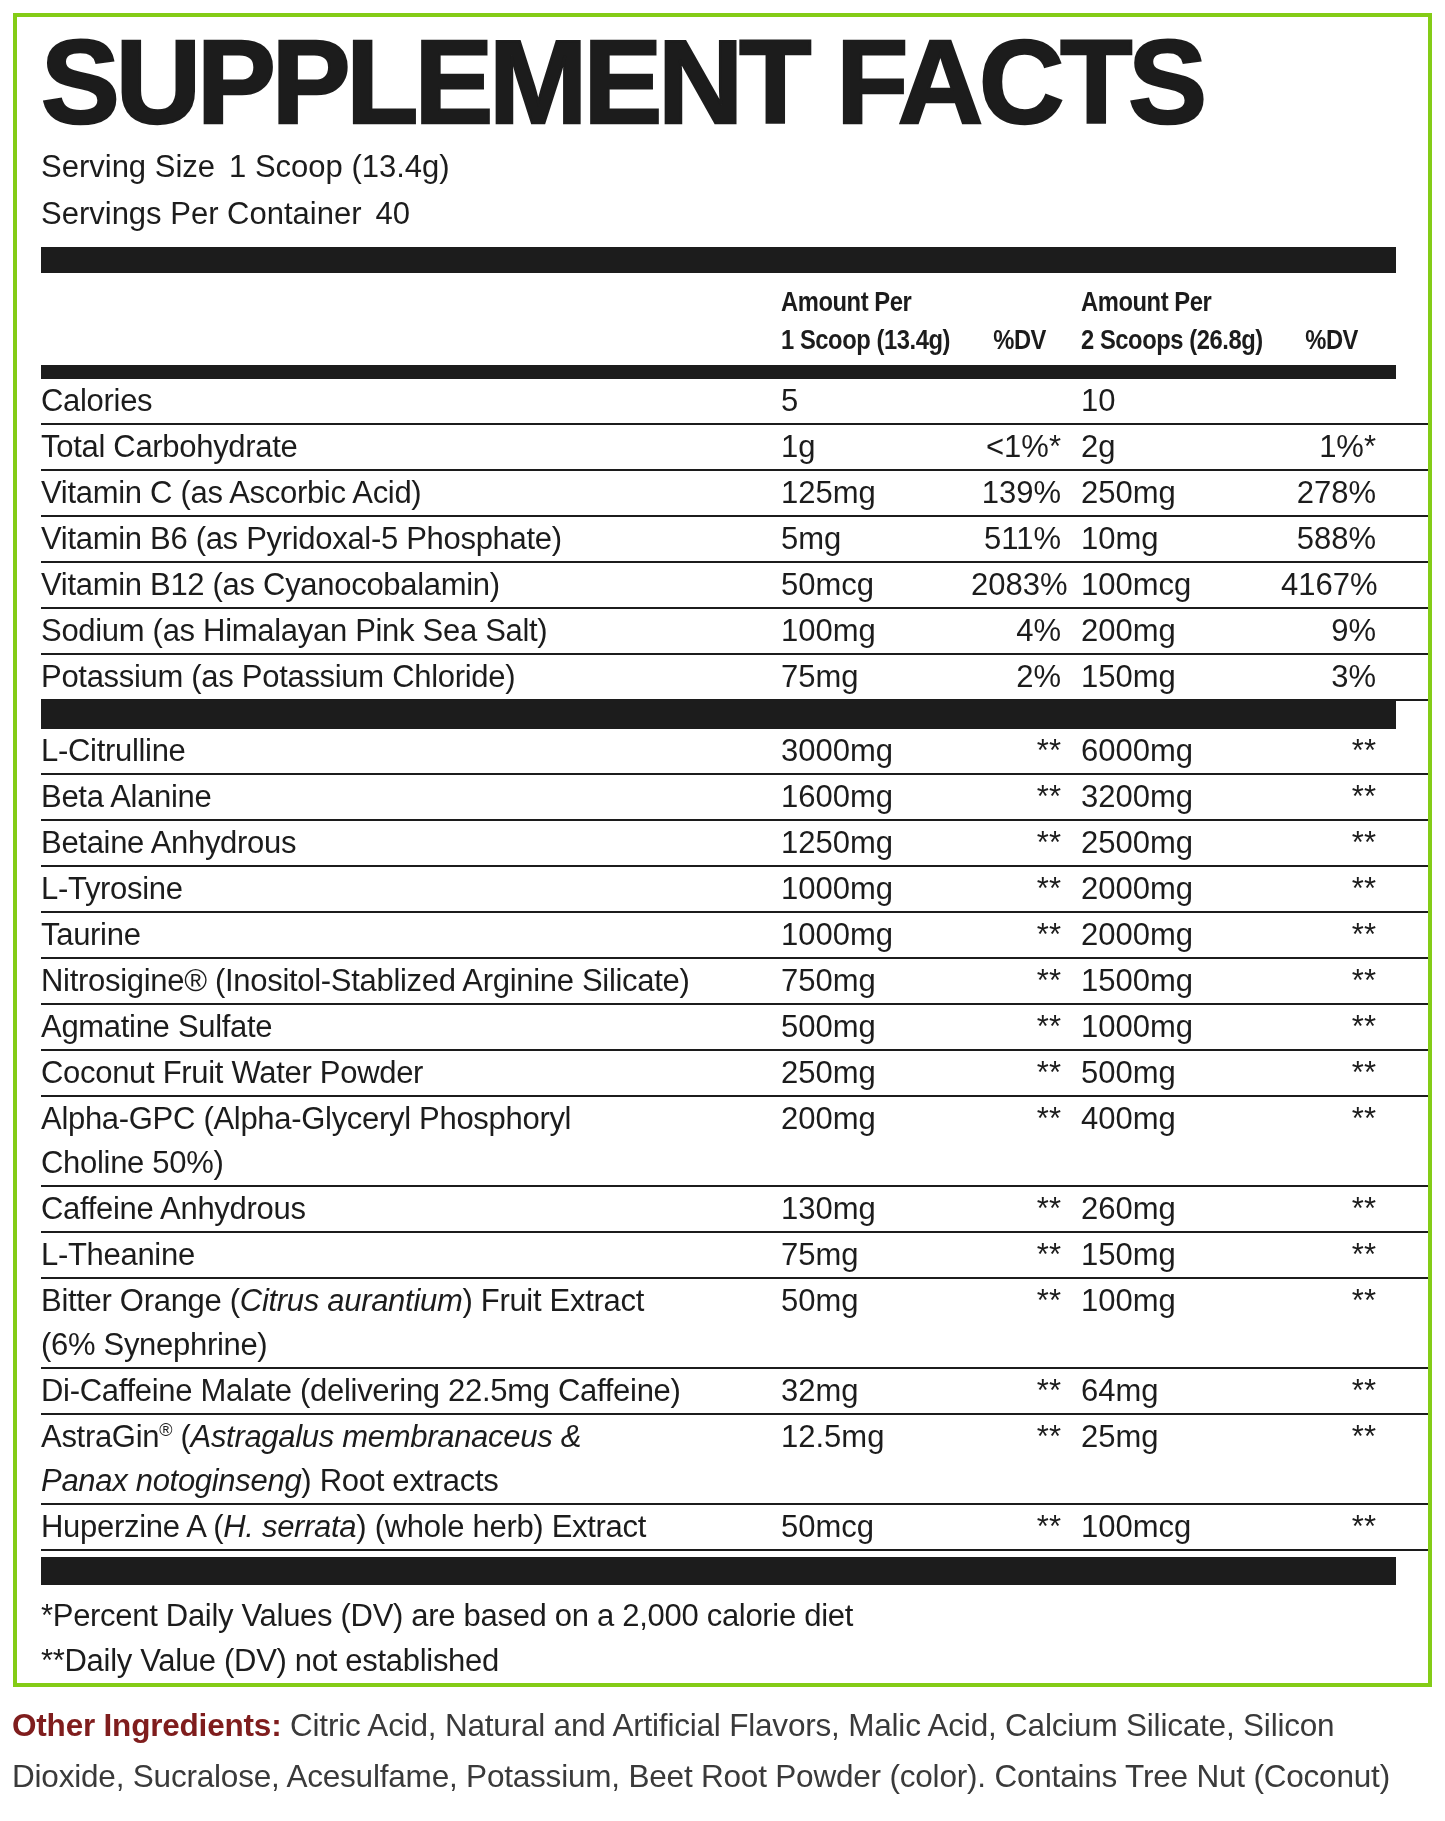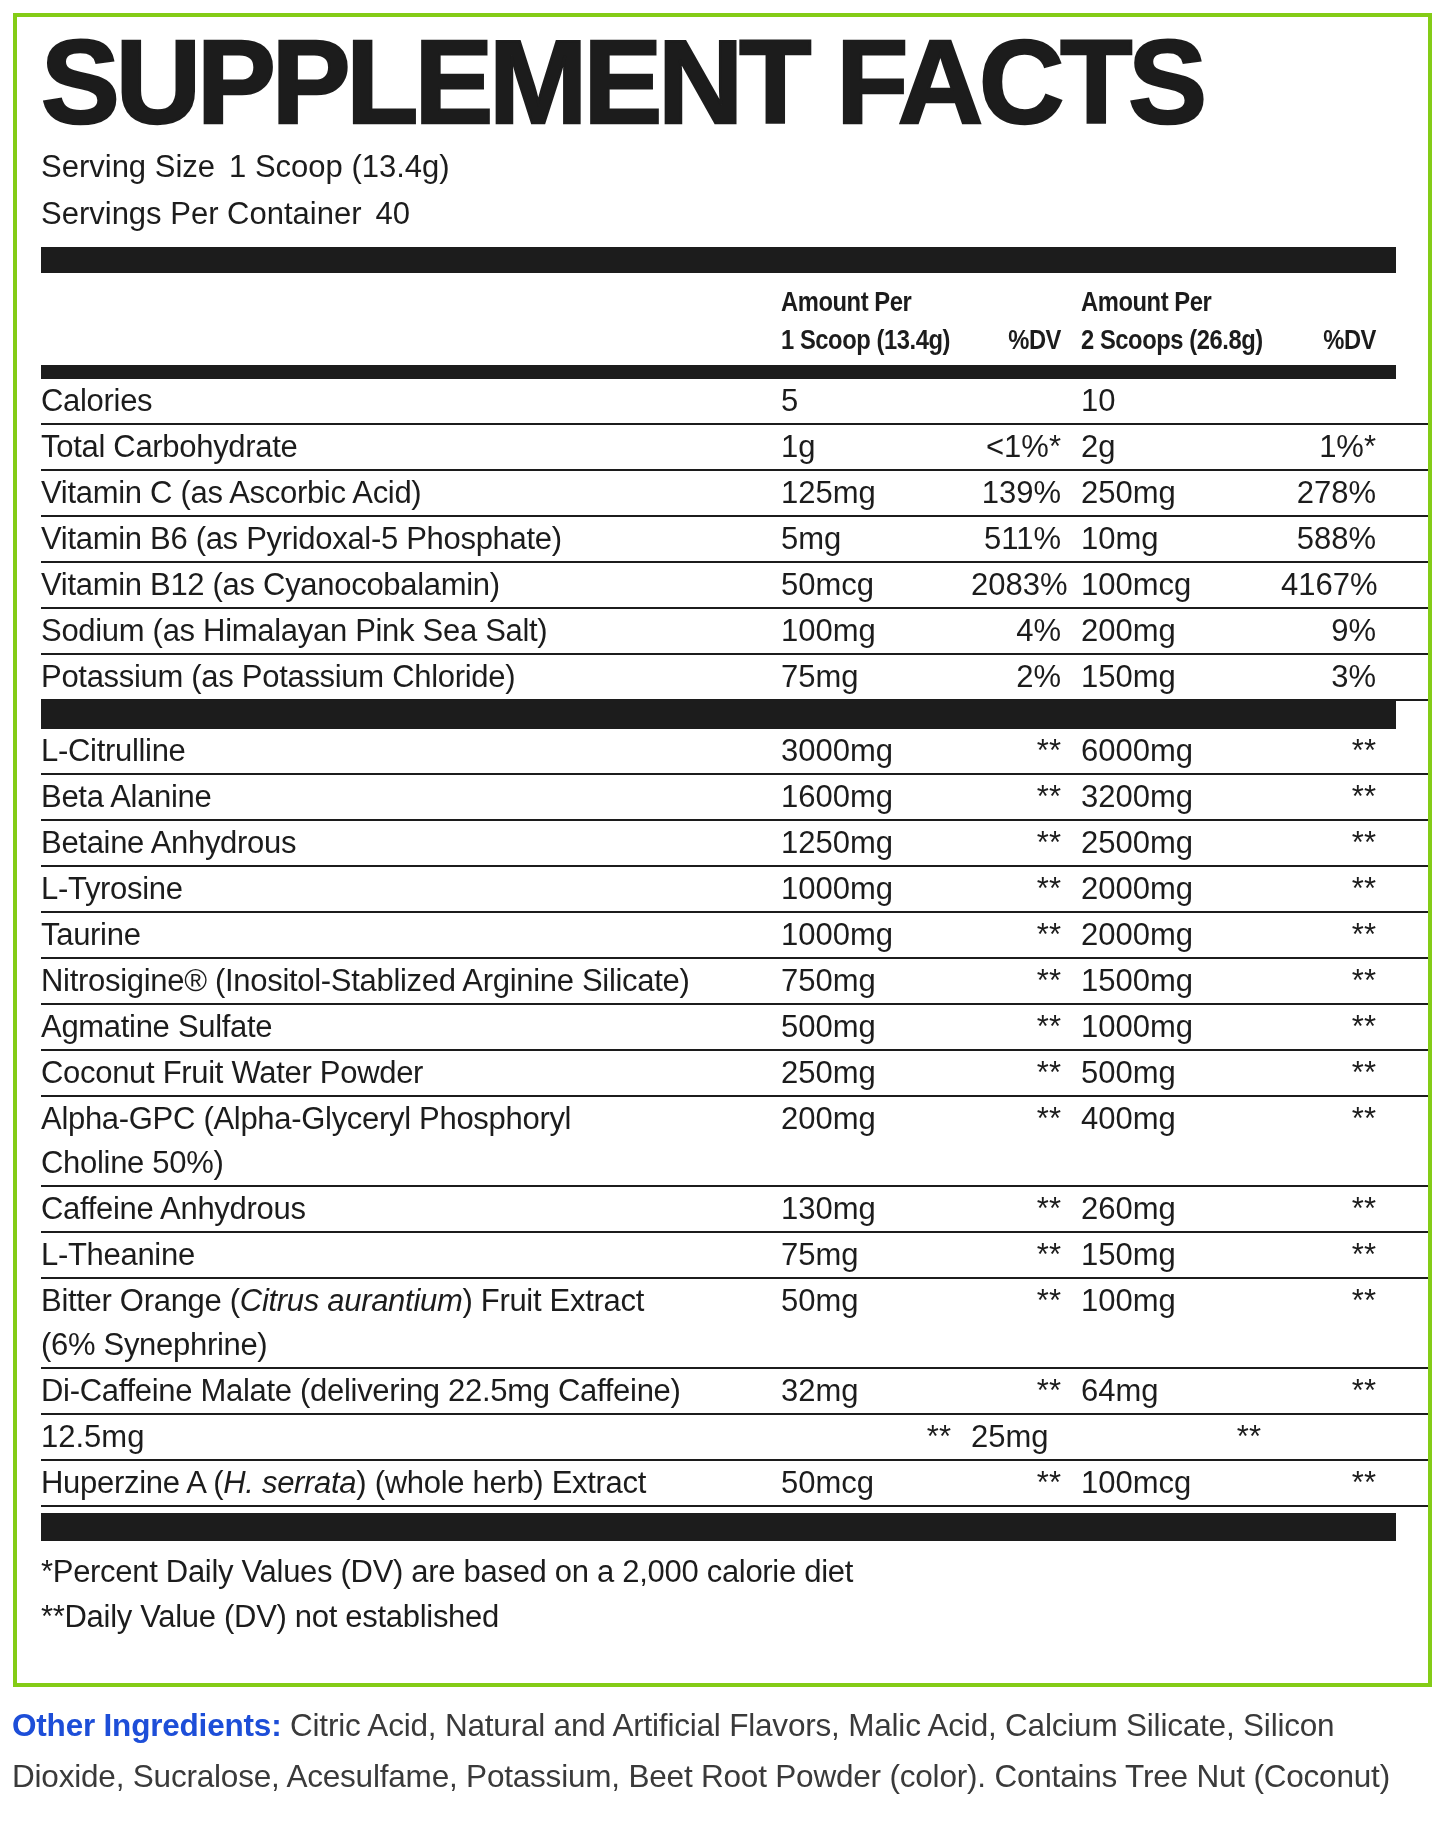--- a/index.html
+++ b/index.html
@@ -26,36 +26,36 @@
   .bar3{height:28px;}
   .bar4{height:28px;}
   .grid{
     display:grid;
     grid-template-columns:1fr 170px 90px 180px 95px;
     column-gap:20px;padding-right:52px;
   }
   .header-row{margin-top:10px;padding-bottom:6px;font-weight:700;font-size:27px;line-height:38px;letter-spacing:-0.5px;}
   .header-row .hcell{align-self:end;}
   .header-row .squeeze{display:inline-block;transform:scaleX(0.88);transform-origin:left center;white-space:nowrap;}
-  .header-row .dv{text-align:right;}
+  .header-row .dv{text-align:center;}
   .header-row .dv .squeeze{transform-origin:right center;}
   .row{
     min-height:44px;line-height:44px;border-bottom:2px solid #1c1c1c;
     font-size:31px;align-items:start;
   }
   .row .cell{overflow:visible;white-space:nowrap;}
   .row .name{white-space:normal;letter-spacing:-0.3px;}
   .row .dvc{text-align:right;}
   sup{font-size:58%;line-height:0;vertical-align:super;}
   .footnotes{margin-top:8px;font-size:31px;line-height:45px;letter-spacing:-0.3px;}
   .other{
     position:absolute;left:12px;right:10px;top:1700px;
     font-size:31.5px;line-height:51px;color:#3a3a3a;letter-spacing:-0.2px;
   }
-  .other b{color:#1d4ed8;}
+  .other b{color:#7f1d1d;}
 </style>
 </head>
 <body>
 
 <div class="panel">
   <div class="title">SUPPLEMENT FACTS</div>
 
   <div class="serving-block">
     <div class="serving-line">
       <span>Serving Size</span><span class="val">1 Scoop (13.4g)</span>
@@ -223,20 +223,21 @@
         <div class="cell dvc">**</div>
       </div>
       <div class="grid row">
         <div class="cell name"><span>Di-Caffeine Malate (delivering 22.5mg Caffeine)</span></div>
         <div class="cell ">32mg</div>
         <div class="cell dvc">**</div>
         <div class="cell ">64mg</div>
         <div class="cell dvc">**</div>
       </div>
       <div class="grid row">
+        <div class="cell name"><span>AstraGin</span><sup>®</sup><span> (</span><span style="font-style: italic;">Astragalus membranaceus &amp;</span><br><span style="font-style: italic;">Panax notoginseng</span><span>) Root extracts</span></div>
         <div class="cell ">12.5mg</div>
         <div class="cell dvc">**</div>
         <div class="cell ">25mg</div>
         <div class="cell dvc">**</div>
       </div>
       <div class="grid row">
         <div class="cell name"><span>Huperzine A (</span><span style="font-style: italic;">H. serrata</span><span>) (whole herb) Extract</span></div>
         <div class="cell ">50mcg</div>
         <div class="cell dvc">**</div>
         <div class="cell ">100mcg</div>

